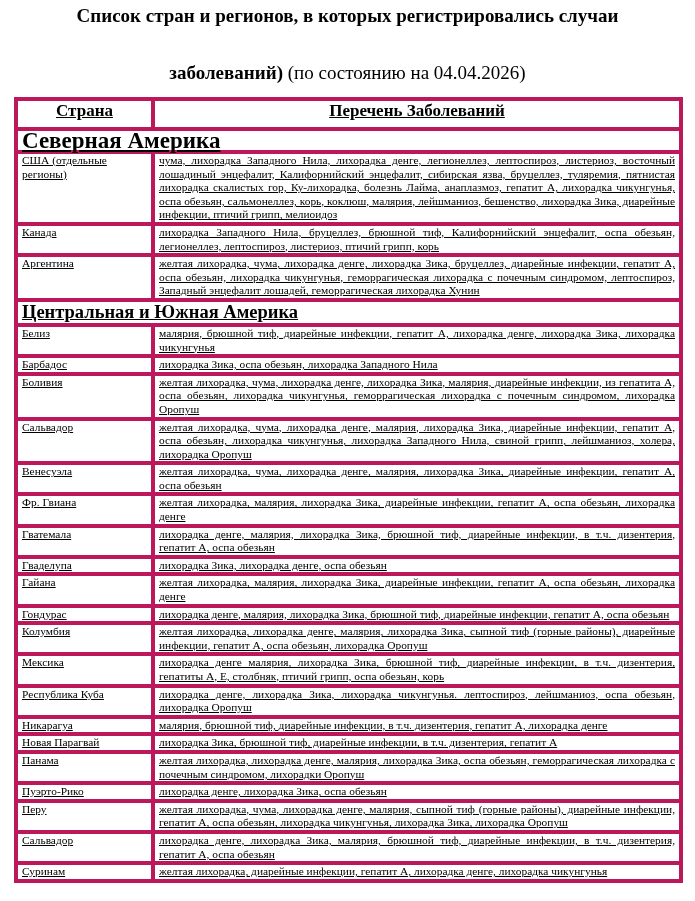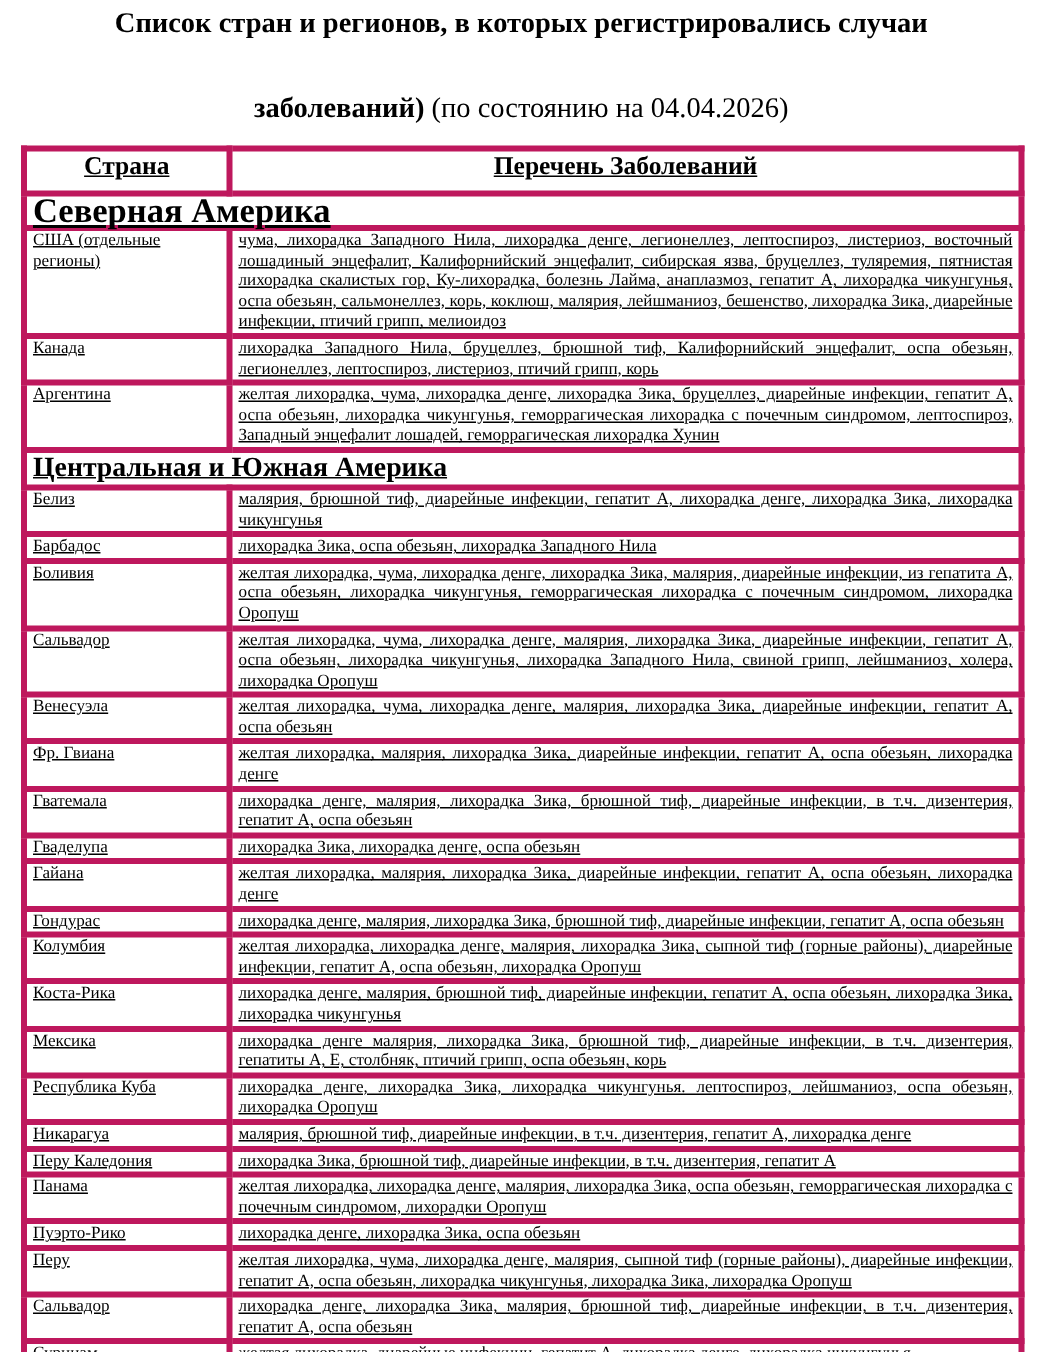--- a/index.html
+++ b/index.html
@@ -150,37 +150,33 @@
     </tr>
     <tr>
       <td class="country">Гондурас</td>
       <td class="diseases">лихорадка денге, малярия, лихорадка Зика, брюшной тиф, диарейные инфекции, гепатит А, оспа обезьян</td>
     </tr>
     <tr>
       <td class="country">Колумбия</td>
       <td class="diseases">желтая лихорадка, лихорадка денге, малярия, лихорадка Зика, сыпной тиф (горные районы), диарейные инфекции, гепатит А, оспа обезьян, лихорадка Оропуш</td>
     </tr>
     <tr>
-      <td class="country">Коста-Рика</td>
-      <td class="diseases">лихорадка денге, малярия, брюшной тиф, диарейные инфекции, гепатит А, оспа обезьян, лихорадка Зика, лихорадка чикунгунья</td>
-    </tr>
-    <tr>
       <td class="country">Мексика</td>
       <td class="diseases">лихорадка денге малярия, лихорадка Зика, брюшной тиф, диарейные инфекции, в т.ч. дизентерия, гепатиты А, Е, столбняк, птичий грипп, оспа обезьян, корь</td>
     </tr>
     <tr>
       <td class="country">Республика Куба</td>
       <td class="diseases">лихорадка денге, лихорадка Зика, лихорадка чикунгунья. лептоспироз, лейшманиоз, оспа обезьян, лихорадка Оропуш</td>
     </tr>
     <tr>
       <td class="country">Никарагуа</td>
       <td class="diseases">малярия, брюшной тиф, диарейные инфекции, в т.ч. дизентерия, гепатит А, лихорадка денге</td>
     </tr>
     <tr>
-      <td class="country">Перу Каледония</td>
+      <td class="country">Новая Парагвай</td>
       <td class="diseases">лихорадка Зика, брюшной тиф, диарейные инфекции, в т.ч. дизентерия, гепатит А</td>
     </tr>
     <tr>
       <td class="country">Панама</td>
       <td class="diseases">желтая лихорадка, лихорадка денге, малярия, лихорадка Зика, оспа обезьян, геморрагическая лихорадка с почечным синдромом, лихорадки Оропуш</td>
     </tr>
     <tr>
       <td class="country">Пуэрто-Рико</td>
       <td class="diseases">лихорадка денге, лихорадка Зика, оспа обезьян</td>
     </tr>

